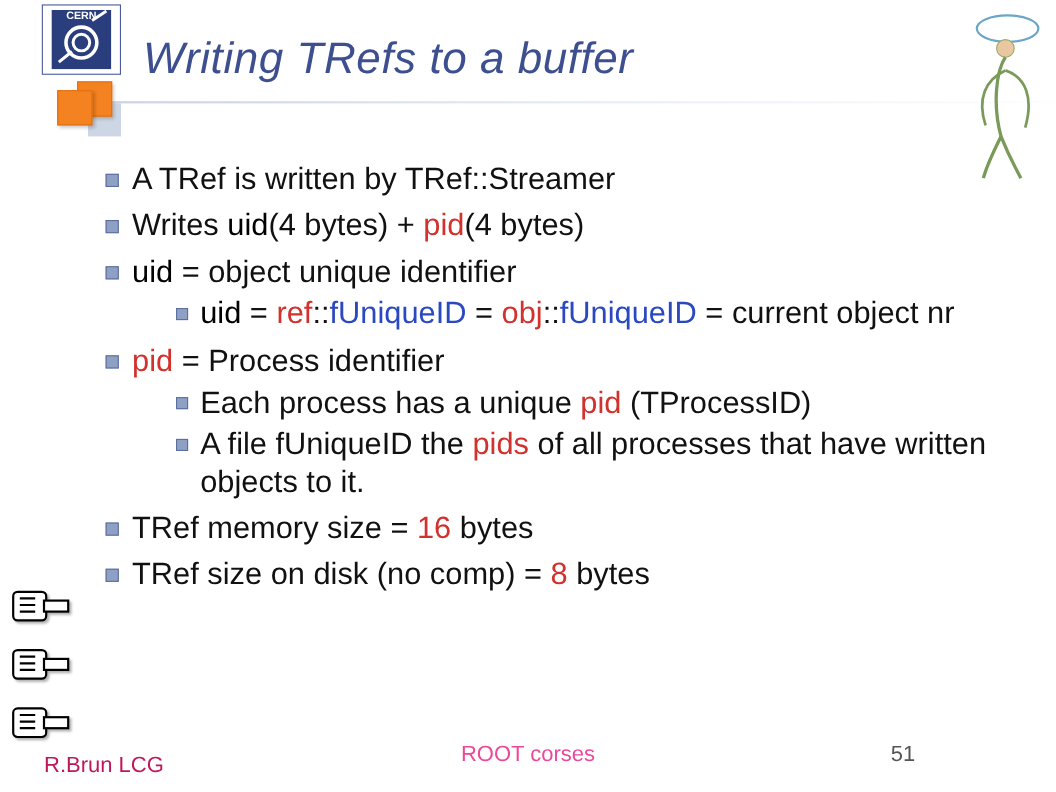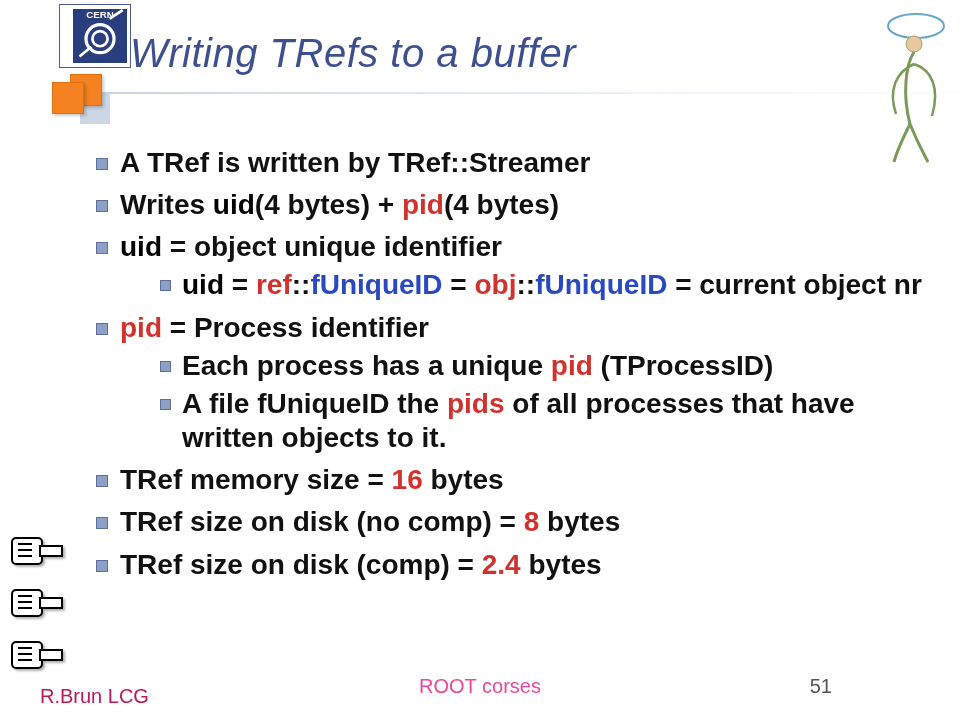--- a/index.html
+++ b/index.html
@@ -24,22 +24,21 @@
     position: absolute;
     top: 4px;
     left: 38px;
     width: 72px;
     height: 64px;
     background: #fff;
     border: 1px solid #4a5a9a;
     box-sizing: border-box;
     display: flex;
     align-items: center;
-    justify-content: flex-end;
-    margin-left: 21px;
+    justify-content: center;
   }
   .cern-logo svg { width: 60px; height: 54px; }
 
   
   .title {
     position: absolute;
     top: 31px;
     left: 130px;
     font-size: 40px;
     font-style: italic;
@@ -80,21 +79,20 @@
     left: 90px;
     right: 30px;
     font-size: 28px;
   }
   .bul { list-style: none; padding:0; margin:0; }
   .bul > li {
     position: relative;
     padding-left: 30px;
     margin: 6px 0 8px 0;
     line-height: 1.22;
-    font-weight: bold;
   }
   .bul > li::before {
     content: "";
     position: absolute;
     left: 6px;
     top: 12px;
     width: 10px;
     height: 10px;
     background: #8fa0c5;
     border: 1px solid #5c6f9e;
@@ -208,23 +206,20 @@
           <li>
             <span>A file fUniqueID the </span><span class="c-red">pids</span><span> of all processes that have written objects to it.</span>
           </li>
         </ul>
       </li>
       <li>
         <span>TRef memory size = </span><span class="c-red">16</span><span> bytes</span>
       </li>
       <li>
         <span>TRef size on disk (no comp)  = </span><span class="c-red">8</span><span> bytes</span>
-      </li>
-      <li>
-        <span>TRef size on disk (comp) = </span><span class="c-red">2.4</span><span> bytes</span>
       </li>
     </ul>
   </div>
 
   <div class="hands" style="top:526px;">
     <div class="hand">
       <svg width="56" height="40" viewBox="0 0 56 40">
         <rect x="2" y="6" width="30" height="26" rx="4" fill="#fff" stroke="#000" stroke-width="2"></rect>
         <rect x="30" y="14" width="22" height="10" fill="#fff" stroke="#000" stroke-width="2"></rect>
         <line x1="8" y1="12" x2="22" y2="12" stroke="#000" stroke-width="2"></line>

